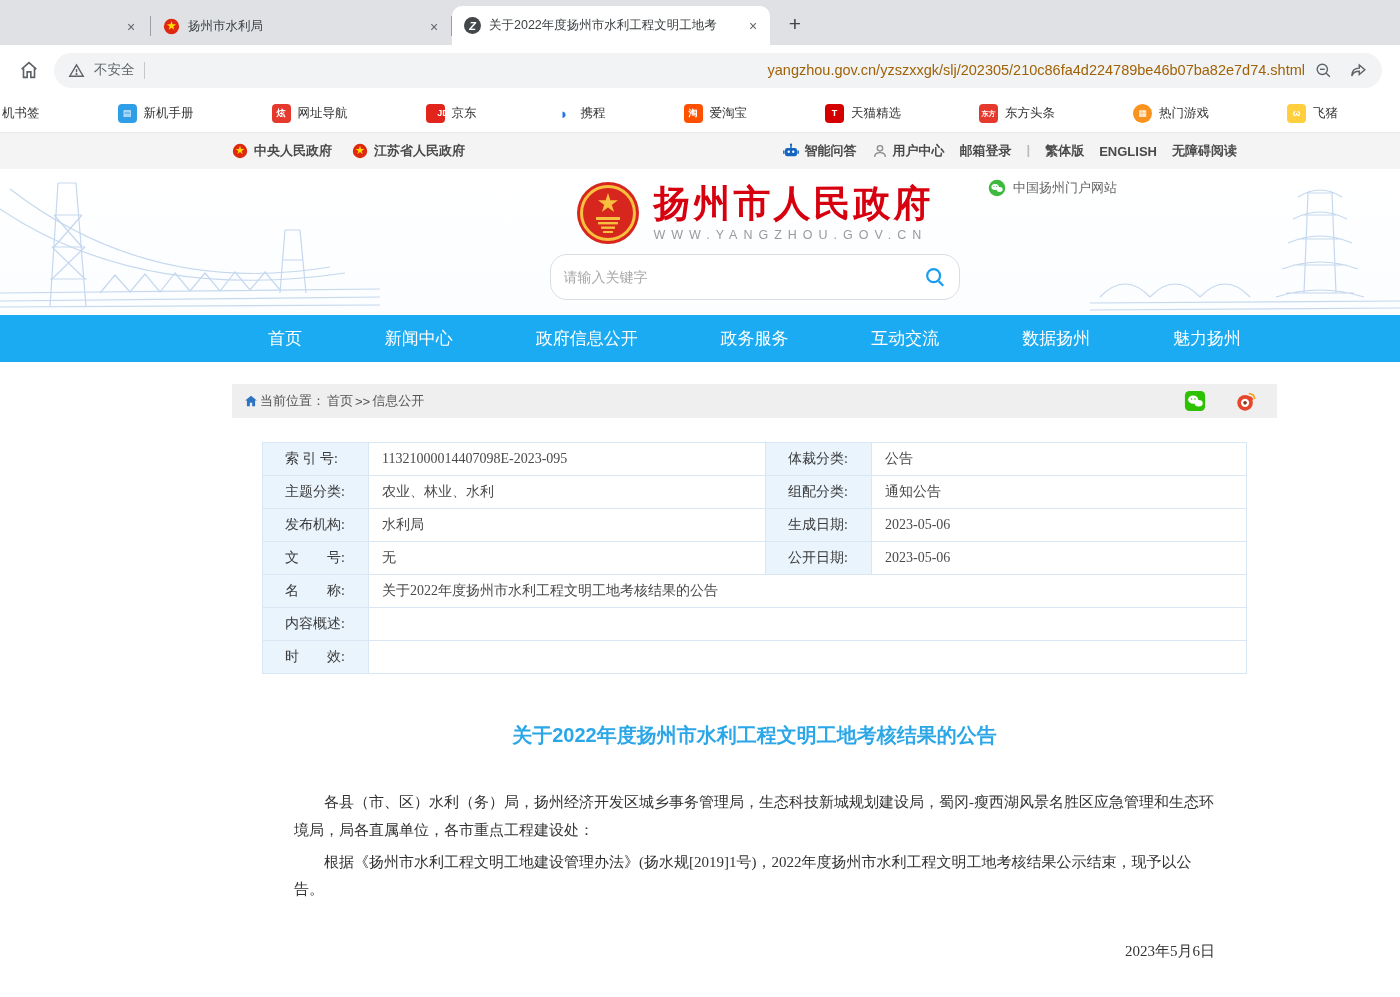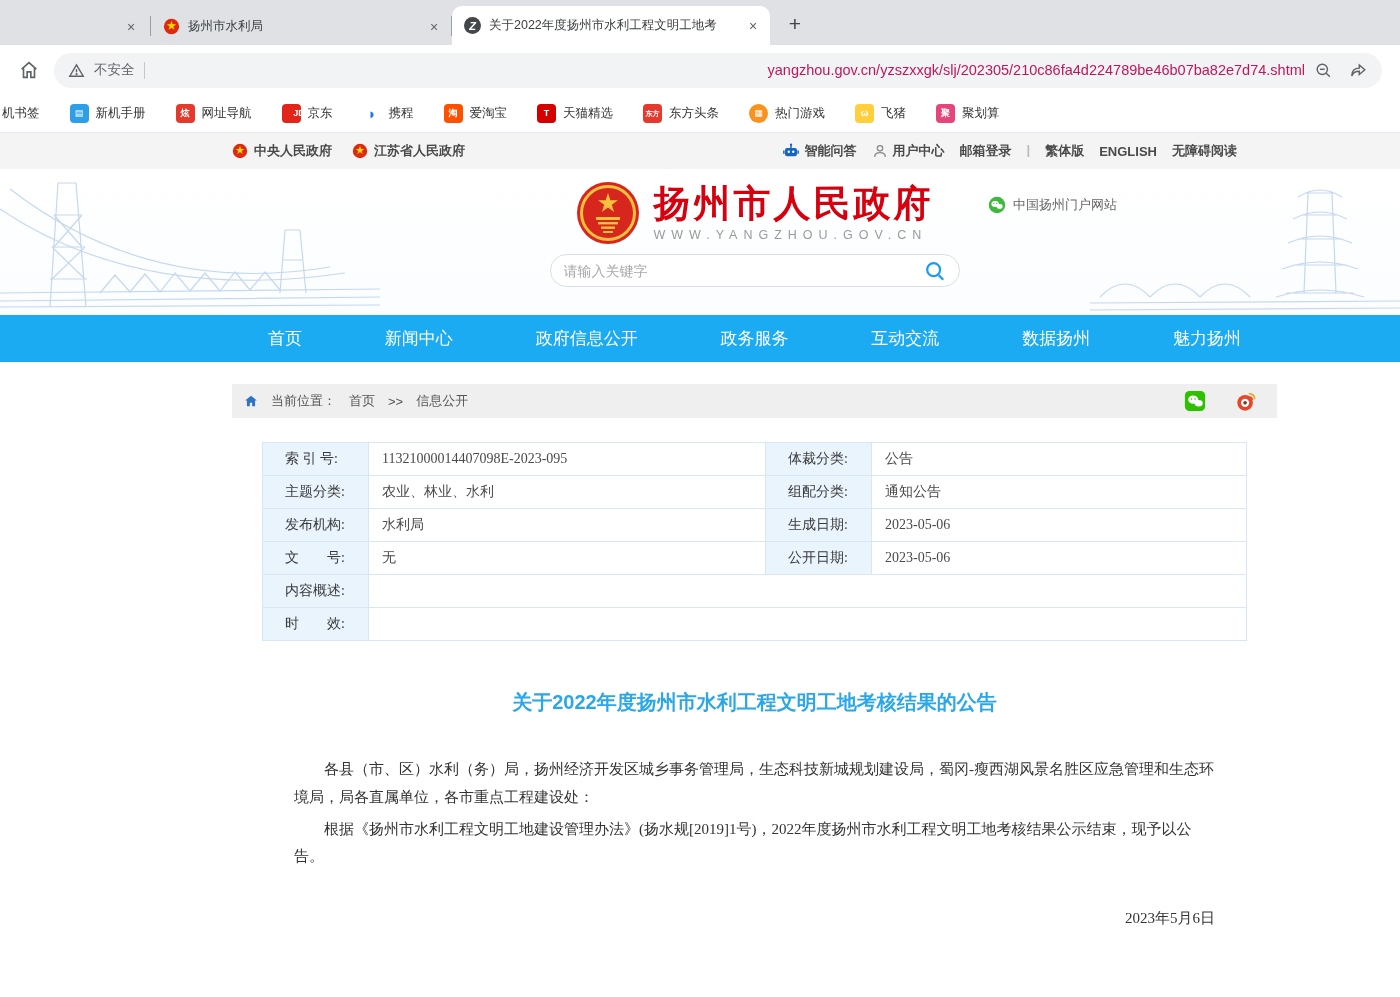--- a/index.html
+++ b/index.html
@@ -20,24 +20,24 @@
     font-size:11px; font-weight:bold; font-style:italic; display:flex; align-items:center; justify-content:center; flex:none; }
   .emblem-sm { flex:none; }
   .newtab-btn { width:30px; height:30px; display:flex; align-items:center; justify-content:center;
     font-size:21px; color:#444; margin:0 0 6px 10px; cursor:pointer; }
 
   .toolbar { height:50px; background:#fff; display:flex; align-items:center; padding:0 18px; gap:14px; }
   .omnibox { flex:1; height:35px; background:#f1f3f4; border-radius:18px; display:flex; align-items:center;
     padding:0 14px; gap:9px;text-align:right; }
   .sec-label { font-size:13.5px; color:#5f6368; }
   .omni-divider { width:1px; height:17px; background:#c4c7cb; }
-  .omni-url { flex:1; font-size:14.5px; color:#be185d; white-space:nowrap; overflow:hidden; }
+  .omni-url { flex:1; font-size:14.5px; color:#a16207; white-space:nowrap; overflow:hidden; }
   .omni-icons { display:flex; gap:16px; align-items:center; }
 
-  .bookmarks { height:38px; background:#fff; border-bottom:1px solid #e8eaed; display:flex; align-items:center; }
+  .bookmarks { height:38px; background:#fff; border-bottom:1px solid #e8eaed; display:flex; align-items:center;gap:48px; }
   .bm { display:flex; align-items:center; gap:7px; padding:0 15px; font-size:12.5px; color:#333; cursor:pointer; white-space:nowrap; }
   .bm:first-child { padding-left:2px; }
   .bm-icon { width:19px; height:19px; border-radius:4px; display:flex; align-items:center; justify-content:center;
     font-size:9px; font-weight:bold; line-height:1; flex:none; }
 
   
   .govbar { height:36px; background:#f4f4f4;font-weight:bold; }
   .govbar-inner { margin-left:232px; width:1045px; height:100%; display:flex; align-items:center; font-size:13px; color:#4a4a4a; }
   .gov-link { display:flex; align-items:center; gap:6px; margin-right:20px; cursor:pointer; }
   .gov-right { margin-left:auto; display:flex; gap:15px; padding-right:40px; }
@@ -46,38 +46,38 @@
 
   
   .banner { height:146px; background:linear-gradient(#ffffff,#fbfdff); position:relative; overflow:hidden; }
   .lineart { position:absolute; bottom:0; pointer-events:none; }
   .banner-inner { position:relative; margin-left:232px; width:1045px; height:100%;
     display:flex; flex-direction:column; align-items:center; padding-top:12px; }
   .logo-row { display:flex; align-items:center; gap:14px; }
   .site-name { font-size:37px; font-weight:bold; color:#d7000f; letter-spacing:3px; line-height:1.1;
     font-family:"Liberation Serif","DejaVu Serif",serif; }
   .site-url { font-size:12.5px; color:#9a9a9a; letter-spacing:6px; margin-top:3px; }
-  .portal { position:absolute; top:27px; right:160px; display:flex; align-items:center; gap:7px;
+  .portal { position:absolute; top:10px; right:160px; display:flex; align-items:center; gap:7px;
     font-size:13px; color:#666; }
-  .searchbar { margin-top:9px; width:410px; height:33px; background:#fff; border:1px solid #d9dee4;
+  .searchbar { margin-top:9px; width:410px; height:46px; background:#fff; border:1px solid #d9dee4;
     border-radius:17px; display:flex; align-items:center; padding:0 13px; position:relative; z-index:2; }
   .searchbar input { flex:1; border:none; outline:none; background:transparent; font-size:14px; color:#333;
     font-family:inherit; }
   .searchbar input::placeholder { color:#a8a8a8; }
 
   
   .nav { height:47px; background:#1babf2; }
   .nav-inner { margin-left:232px; width:1045px; height:100%; display:flex; align-items:center;
     justify-content:space-between; padding:0 36px; }
   .nav-item { color:#fff; font-size:17px; text-decoration:none; cursor:pointer; white-space:nowrap; }
 
   
   .container { margin-left:232px; width:1045px; background:#fff; }
   .breadcrumb { margin-top:22px; height:34px; background:#efefef; display:flex; align-items:center;
-    padding:0 12px; font-size:13px; color:#555; gap:13px; }
+    padding:0 12px; font-size:13px; color:#555; gap:2px; }
   .crumb-icons { margin-left:auto; display:flex; align-items:center; gap:29px; padding-right:8px; }
 
   table.meta { margin:24px 30px 0; width:985px; border-collapse:collapse;
     font-family:"Liberation Serif","DejaVu Serif",serif; font-size:14px; }
   table.meta td { border:1px solid #d9e7f4; height:33px; }
   td.m-label { width:106px; background:#e9f4fd; color:#3a3a3a; padding-left:22px; white-space:nowrap; }
   td.m-value { padding-left:13px; color:#4a4a4a; }
 
   .article-title { margin-top:48px; text-align:center; font-size:20px; font-weight:bold; color:#2ba7e8; }
   .article-body { margin-top:40px; padding:0 62px; font-family:"Liberation Serif","DejaVu Serif",serif;
@@ -390,20 +390,24 @@
           <td class="m-label">生成日期:</td>
           <td class="m-value">2023-05-06</td>
         </tr>
         <tr>
           <td class="m-label">文　　号:</td>
           <td class="m-value">无</td>
           <td class="m-label">公开日期:</td>
           <td class="m-value">2023-05-06</td>
         </tr>
         <tr>
+          <td class="m-label">名　　称:</td>
+          <td class="m-value" colspan="3">关于2022年度扬州市水利工程文明工地考核结果的公告</td>
+        </tr>
+        <tr>
           <td class="m-label">内容概述:</td>
           <td class="m-value" colspan="3"></td>
         </tr>
         <tr>
           <td class="m-label">时　　效:</td>
           <td class="m-value" colspan="3"></td>
         </tr>
       </tbody>
   </table>
 

